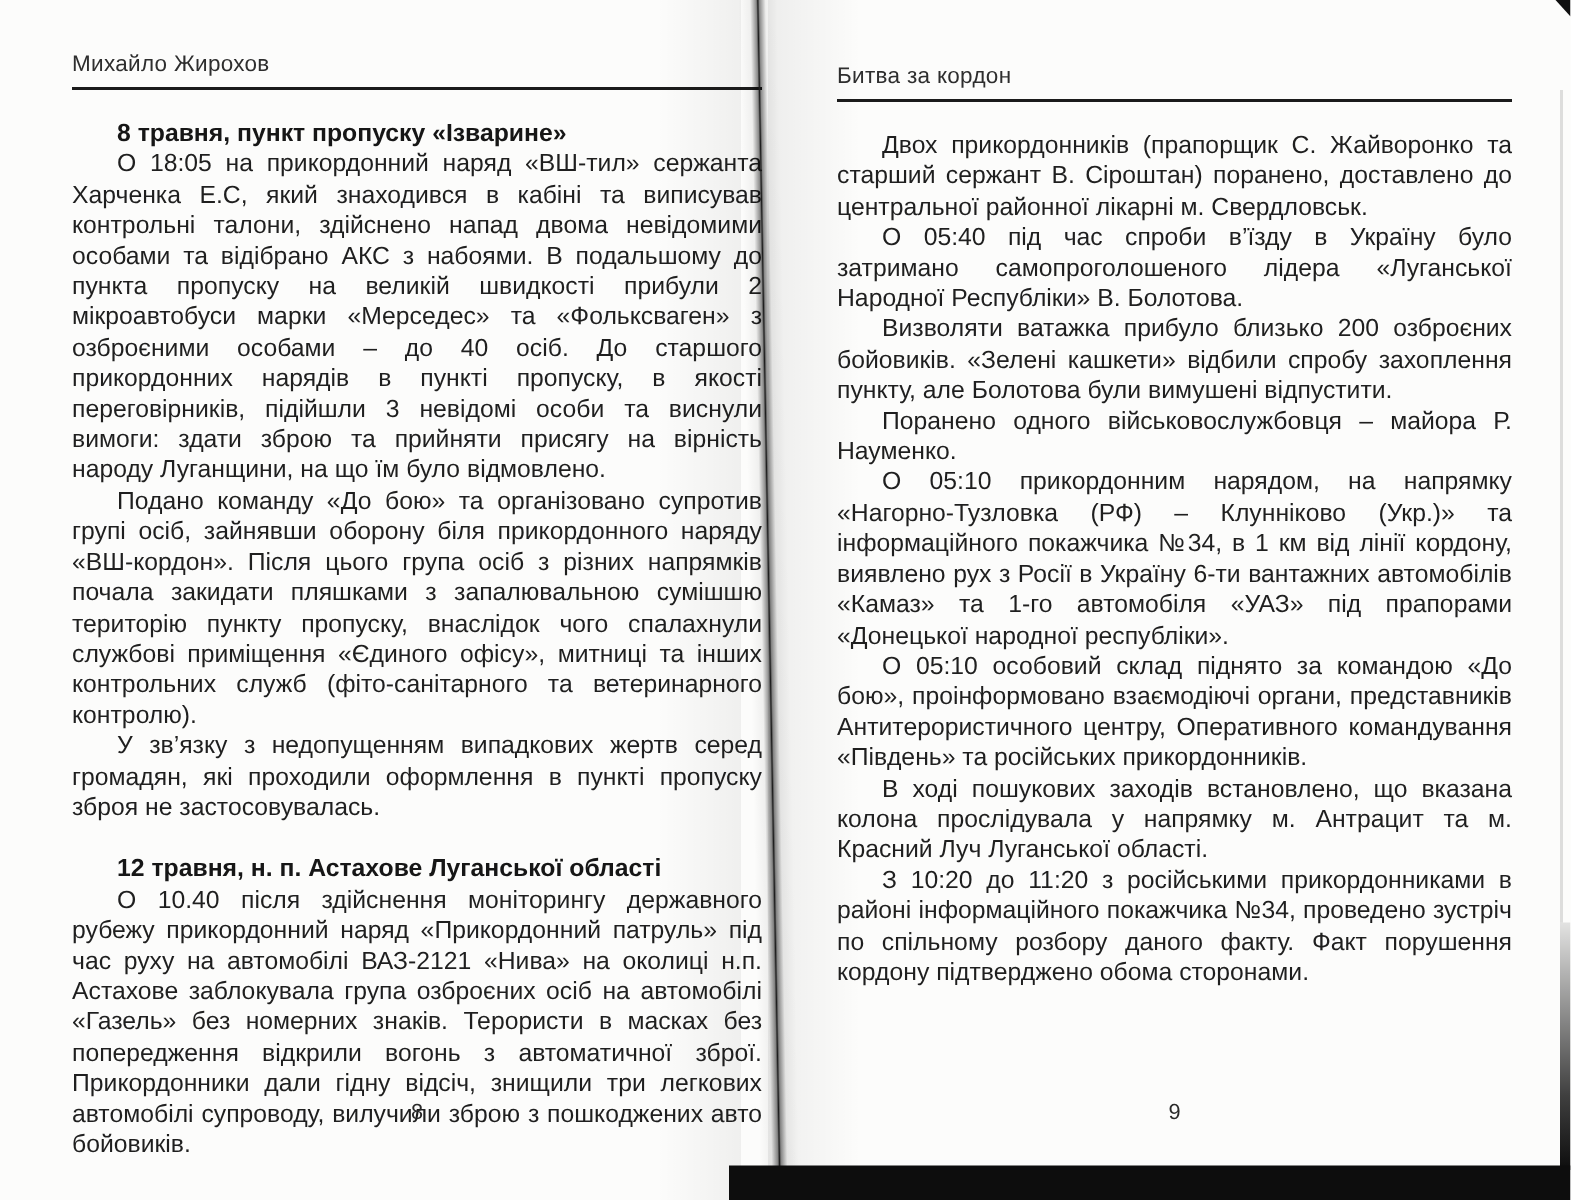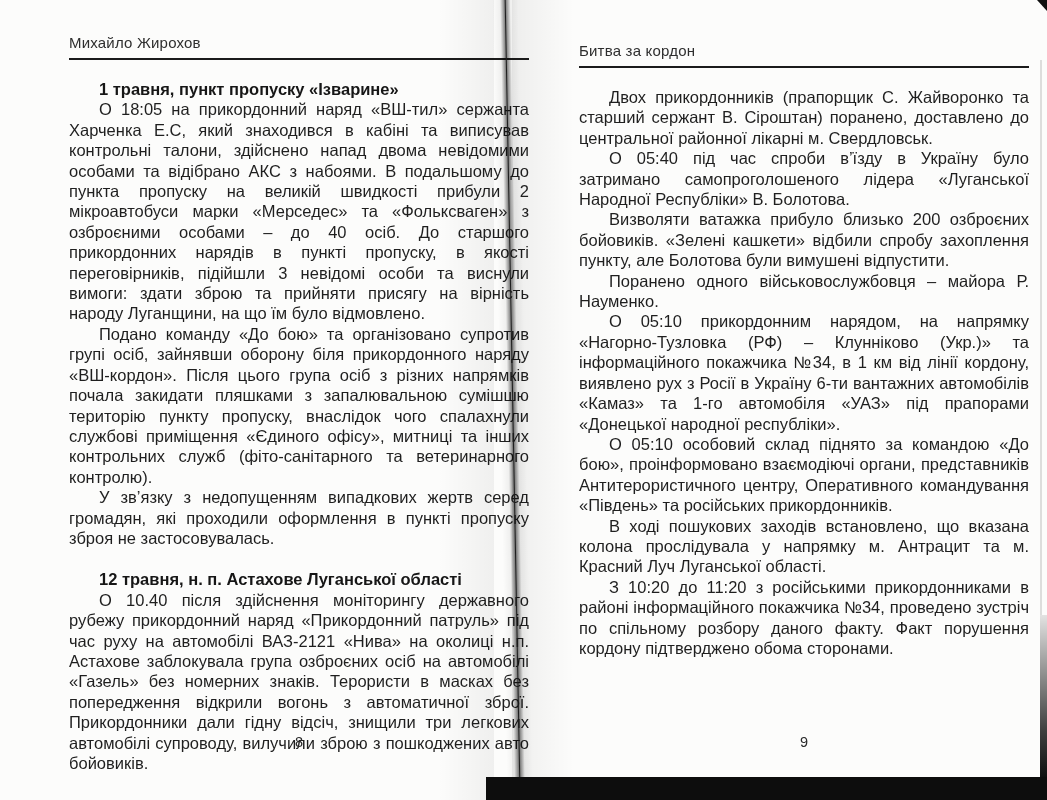--- a/index.html
+++ b/index.html
@@ -11,21 +11,20 @@
   .scan {
     position: relative;
     width: 1047px; height: 800px;
     background: #fcfcfb;
     overflow: hidden;
     color: #232323;
   }
   .page {
     position: absolute;
     top: 0;
-    margin-left: 21px;
   }
   .page-left  { left: 48px;  top: 34px; width: 460px; height: 756px; }
   .page-right { left: 558px; top: 42px; width: 450px; height: 748px; }
 
   .running-head {
     display: block;
     font-size: 15px;
     color: #2e2e2e;
     letter-spacing: 0.2px;
     padding-bottom: 7px;
@@ -120,21 +119,21 @@
 </style>
 </head>
 <body>
 
 <div class="scan">
 
   <div class="page page-left">
     <span class="running-head">Михайло Жирохов</span>
     <div class="head-rule"></div>
     <div class="page-body">
-      <h2>1 травня, пункт пропуску «Ізварине»</h2>
+      <h2>8 травня, пункт пропуску «Ізварине»</h2>
       <p>О 18:05 на прикордонний наряд «ВШ-тил» сержанта Харченка Е.С, який знаходився в кабіні та виписував контрольні талони, здійснено напад двома невідомими особами та відібрано АКС з набоями. В подальшому до пункта пропуску на великій швидкості прибули 2 мікроавтобуси марки «Мерседес» та «Фольксваген» з озброєними особами – до 40 осіб. До старшого прикордонних нарядів в пункті пропуску, в якості переговірників, підійшли 3 невідомі особи та виснули вимоги: здати зброю та прийняти присягу на вірність народу Луганщини, на що їм було відмовлено.</p>
       <p>Подано команду «До бою» та організовано супротив групі осіб, зайнявши оборону біля прикордонного наряду «ВШ-кордон». Після цього група осіб з різних напрямків почала закидати пляшками з запалювальною сумішшю територію пункту пропуску, внаслідок чого спалахнули службові приміщення «Єдиного офісу», митниці та інших контрольних служб (фіто-санітарного та ветеринарного контролю).</p>
       <p>У зв’язку з недопущенням випадкових жертв серед громадян, які проходили оформлення в пункті пропуску зброя не застосовувалась.</p>
       <h2 class="sect-gap">12 травня, н. п. Астахове Луганської області</h2>
       <p>О 10.40 після здійснення моніторингу державного рубежу прикордонний наряд «Прикордонний патруль» під час руху на автомобілі ВАЗ-2121 «Нива» на околиці н.п. Астахове заблокувала група озброєних осіб на автомобілі «Газель» без номерних знаків. Терористи в масках без попередження відкрили вогонь з автоматичної зброї. Прикордонники дали гідну відсіч, знищили три легкових автомобілі супроводу, вилучили зброю з пошкоджених авто бойовиків.</p>
     </div>
     <div class="page-number">8</div>
   </div>
 
   <div class="page page-right">

